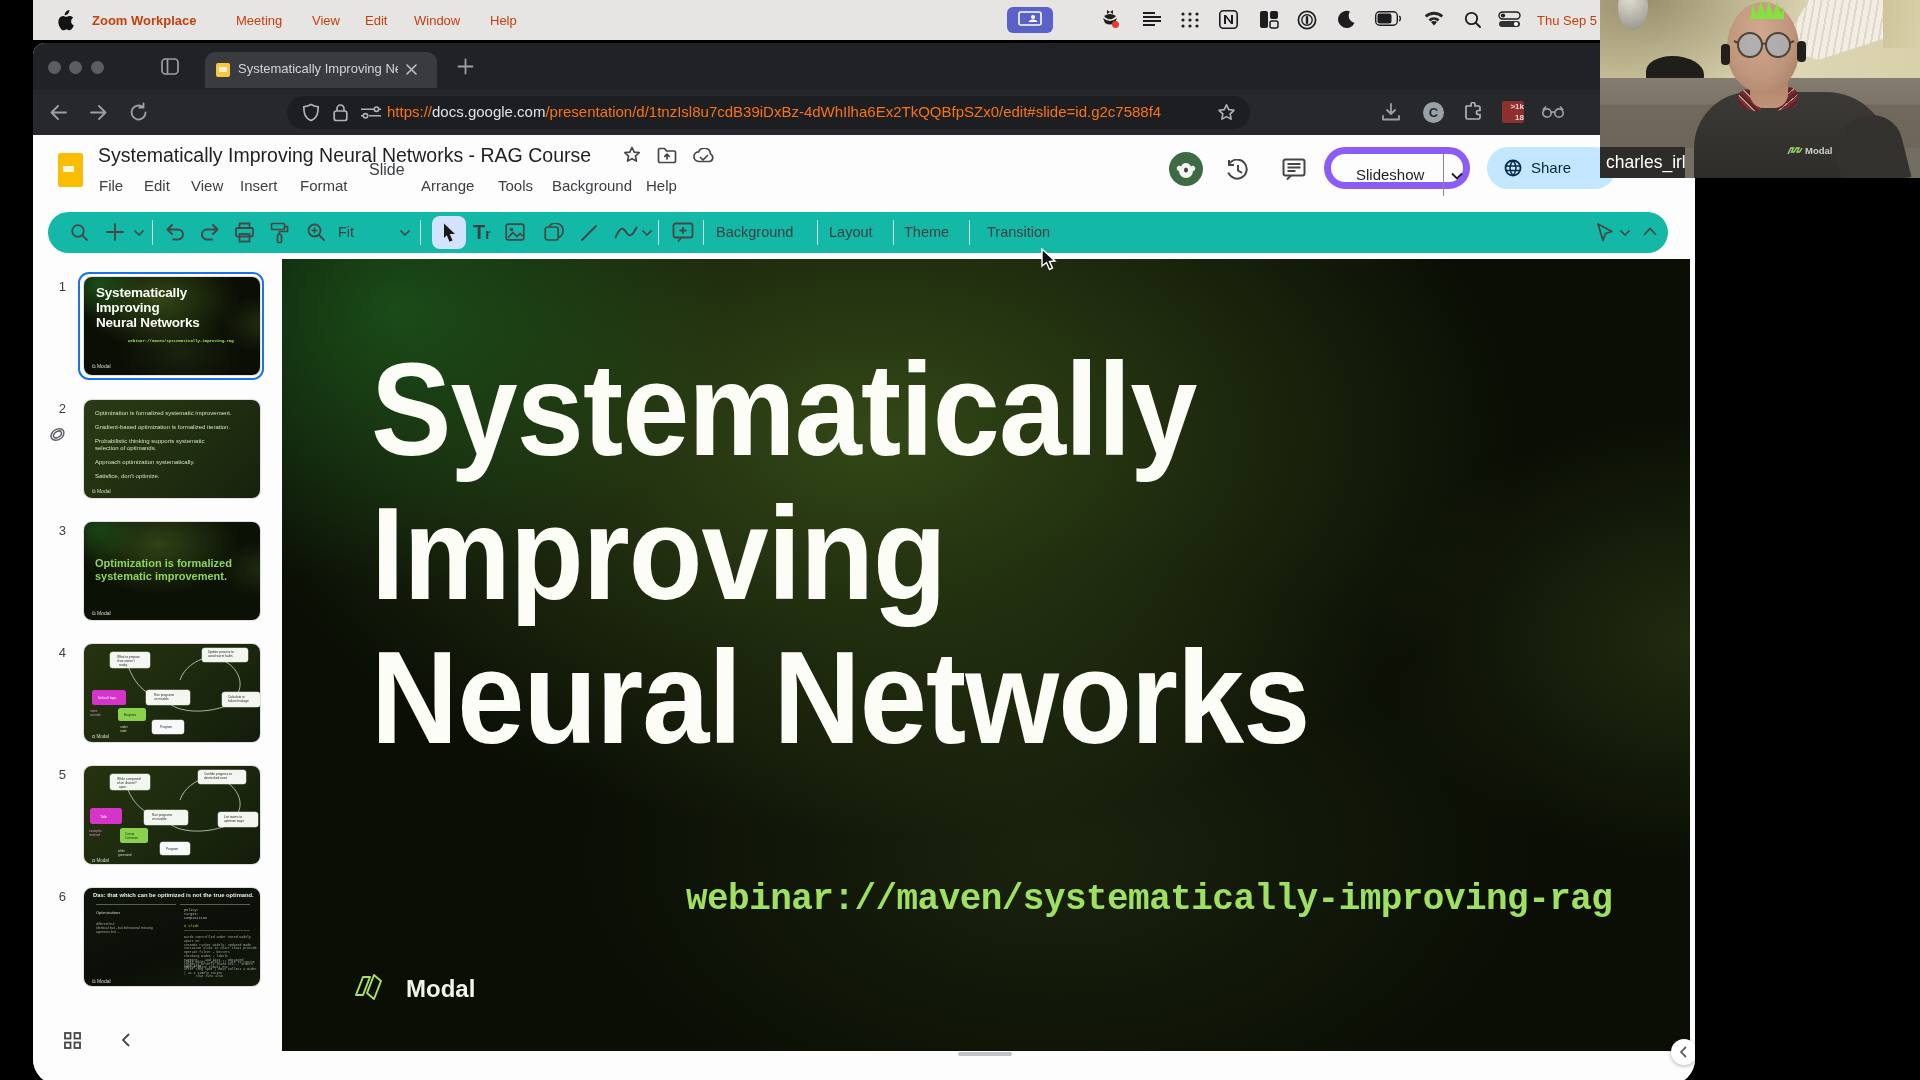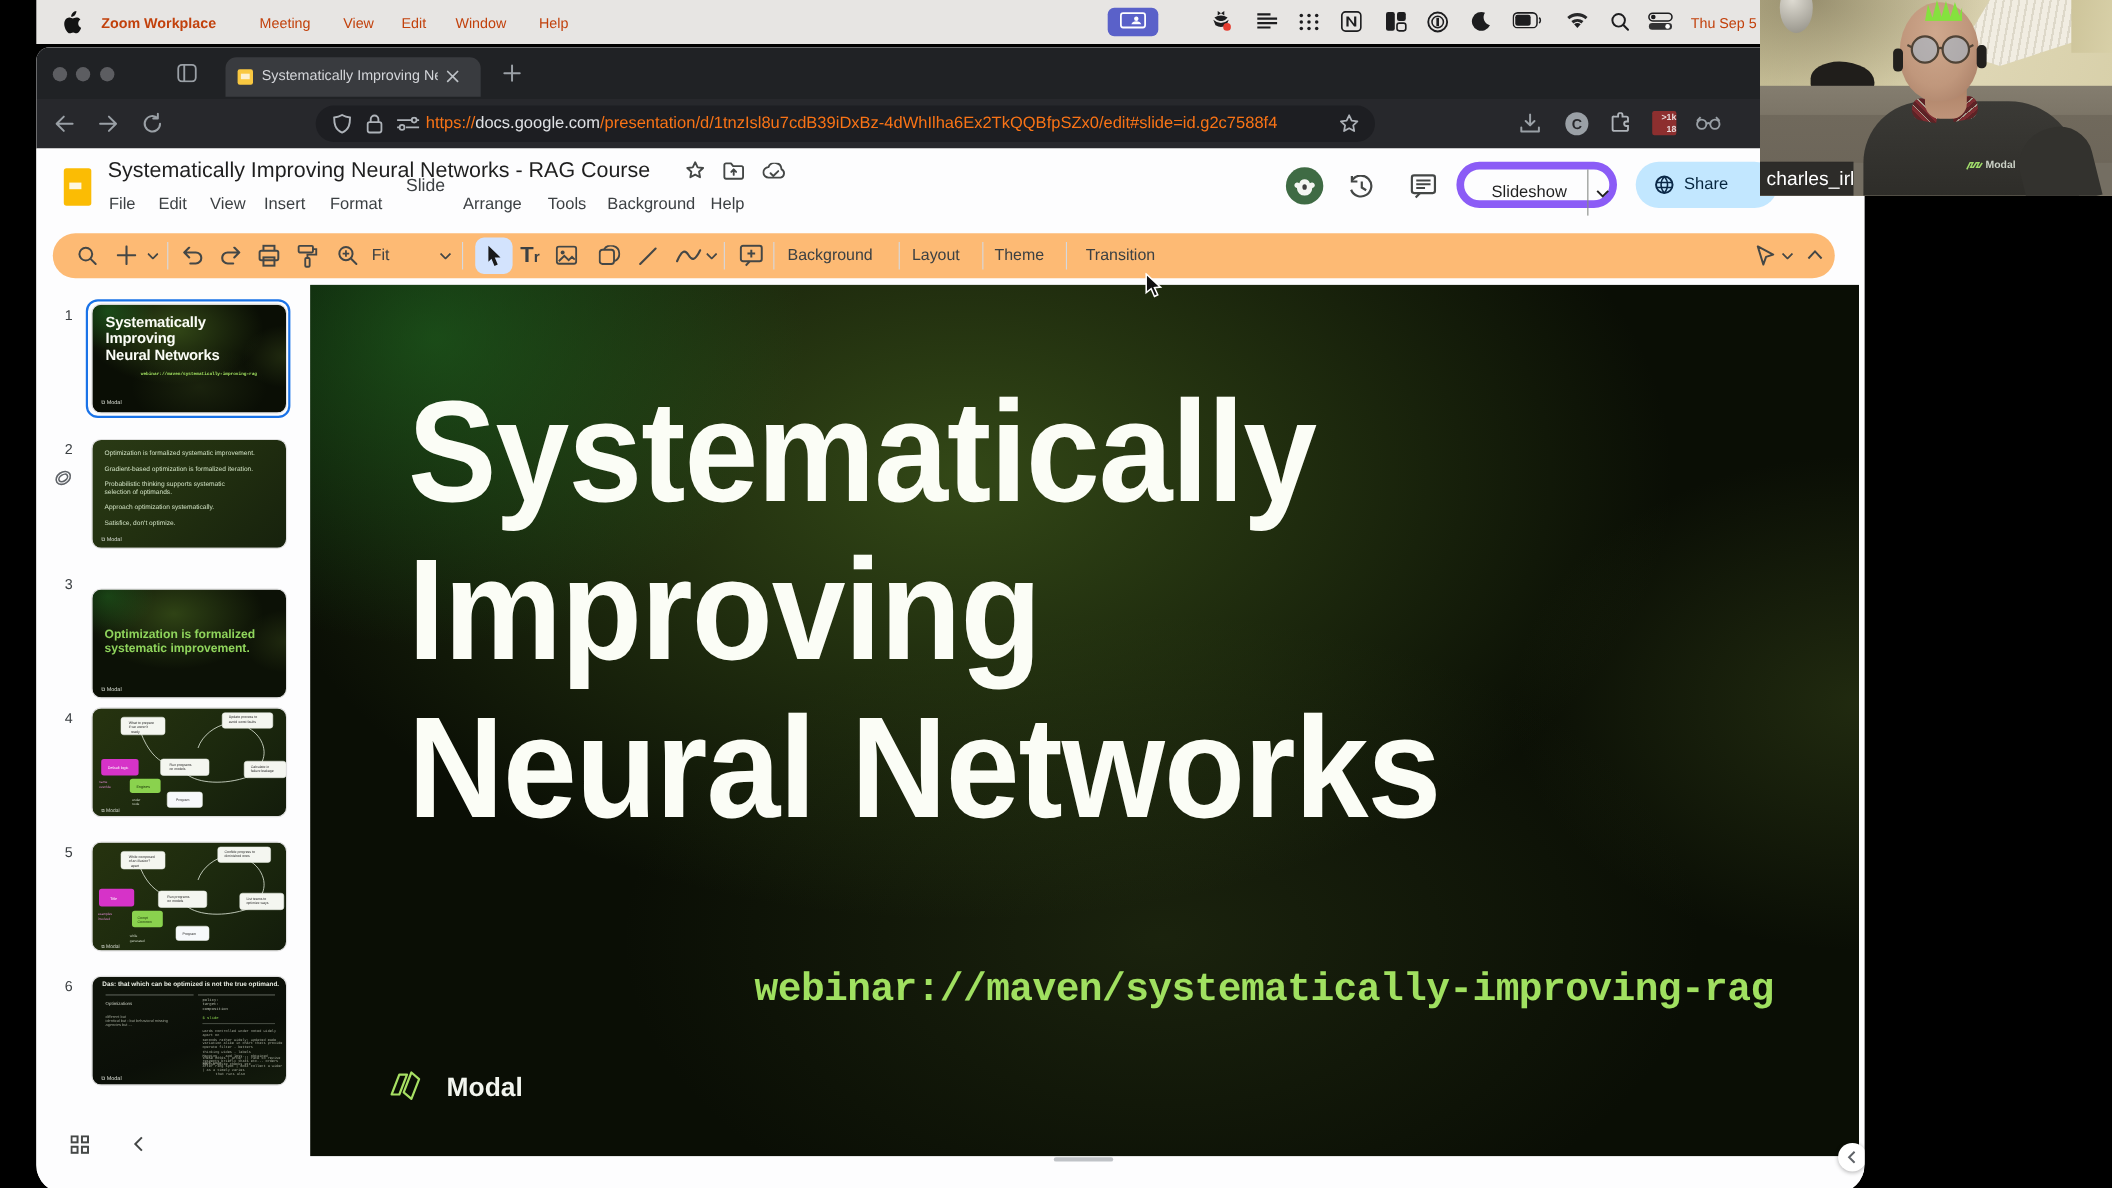--- a/index.html
+++ b/index.html
@@ -11,21 +11,21 @@
 #menubar .mi{position:absolute;top:0;height:40px;line-height:42px;white-space:nowrap}
 
 #window{position:absolute;left:33px;top:43px;width:1662px;height:1042px;background:#fff;border-radius:12px 12px 26px 26px;overflow:hidden}
 #tabstrip{position:absolute;left:0;top:0;width:1662px;height:47px;background:#202225}
 #navbar{position:absolute;left:0;top:47px;width:1662px;height:45px;background:#27282c}
 .tl{position:absolute;top:18px;width:13px;height:13px;border-radius:50%;background:#5c5d61}
 #tab{position:absolute;left:172px;top:9px;width:232px;height:36px;background:#393b3f;border-radius:10px 10px 0 0}
 #urlpill{position:absolute;left:254px;top:6px;width:963px;height:33px;background:#1d1e22;border-radius:17px}
 
 #slidesui{position:absolute;left:0;top:92px;width:1662px;height:950px;background:#fdfdfe}
-#toolbar{position:absolute;left:15px;top:77px;width:1620px;height:41px;background:#fdba74;border-radius:21px}
+#toolbar{position:absolute;left:15px;top:77px;width:1620px;height:41px;background:#14b8a6;border-radius:21px}
 .vdiv{position:absolute;top:8px;width:1px;height:25px;background:#d5d9e0}
 .tbtxt{position:absolute;top:0;height:41px;line-height:41px;font-size:14.5px;color:#3c4043}
 .thumb{position:absolute;left:50px;width:178px;height:100px;border-radius:9px;border:1px solid #e0e0e0;overflow:hidden;background:#1d2910}
 .tnum{position:absolute;left:15px;width:18px;text-align:right;font-size:13px;color:#3c4043}
 
 #slide{position:absolute;left:249px;top:124px;width:1408px;height:792px;overflow:hidden;
 background:
 radial-gradient(ellipse 480px 400px at 113px 48px, rgba(32,108,34,.60), rgba(32,108,34,0) 70%),
 radial-gradient(ellipse 900px 560px at 591px 174px, rgba(82,116,36,.57), rgba(82,116,36,0) 72%),
 radial-gradient(ellipse 700px 420px at 774px 594px, rgba(64,82,32,.30), rgba(64,82,32,0) 70%),
@@ -370,21 +370,21 @@
           </svg>
         <div class="thumb" style="top:264px;background:linear-gradient(135deg,#2a3a15 0%,#223010 45%,#17220d 100%)">
           <div class="abs" style="left:11px;top:10px;font-size:6px;line-height:7px;color:#cfe0c2">Optimization is formalized systematic improvement.</div>
           <div class="abs" style="left:11px;top:24px;font-size:6px;line-height:7px;color:#cfe0c2">Gradient-based optimization is formalized iteration.</div>
           <div class="abs" style="left:11px;top:38px;font-size:6px;line-height:7px;color:#cfe0c2">Probabilistic thinking supports systematic<br>selection of optimands.</div>
           <div class="abs" style="left:11px;top:59px;font-size:6px;line-height:7px;color:#cfe0c2">Approach optimization systematically.</div>
           <div class="abs" style="left:11px;top:73px;font-size:6px;line-height:7px;color:#cfe0c2">Satisfice, don't optimize.</div>
           <div class="abs" style="left:8px;top:88px;font-size:5px;color:#d7dbd2">⧉ Modal</div>
         </div>
         <div class="tnum" style="top:388px">3</div>
-        <div class="thumb" style="top:400px;background:
+        <div class="thumb" style="top:386px;background:
 radial-gradient(ellipse 60px 50px at 14px 6px, rgba(32,108,34,.5), rgba(32,108,34,0) 70%),
 radial-gradient(ellipse 113px 70px at 74px 22px, rgba(82,116,36,.5), rgba(82,116,36,0) 72%),
 radial-gradient(ellipse 53px 38px at 100% 48%, rgba(75,95,35,.3), rgba(75,95,35,0) 75%),
 linear-gradient(#0c1106,#0c1106)">
           <div class="abs" style="left:11px;top:35px;font-weight:bold;font-size:11px;line-height:13px;color:#8fd45c">Optimization is formalized<br>systematic improvement.</div>
           <div class="abs" style="left:8px;top:88px;font-size:5px;color:#d7dbd2">⧉ Modal</div>
         </div>
         <div class="tnum" style="top:510px">4</div>
         <div class="thumb" style="top:508px;background:linear-gradient(135deg,#26330f 0%,#1d2a0e 50%,#131c0b 100%)">
           <svg width="178" height="100" viewBox="0 0 178 100">

